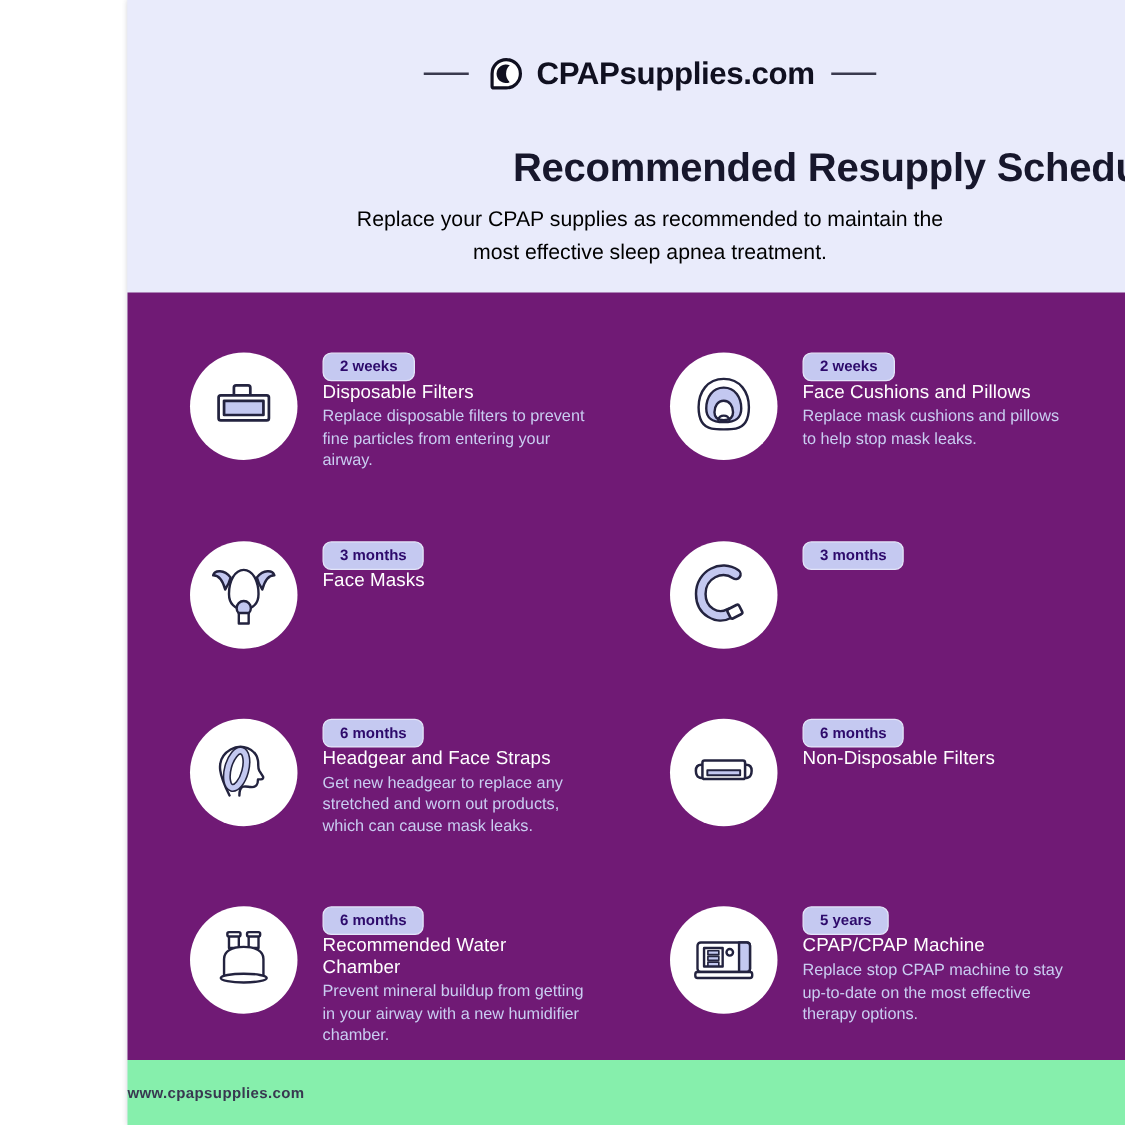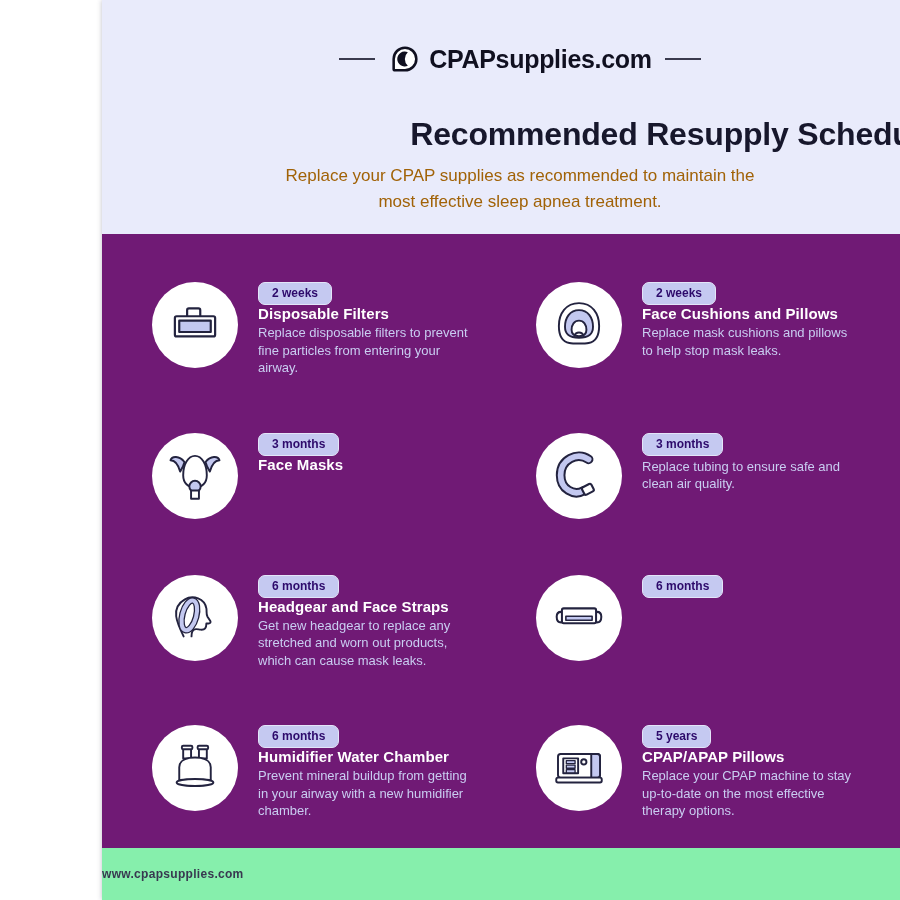--- a/index.html
+++ b/index.html
@@ -10,36 +10,36 @@
     background: #E9EBFB; box-shadow: 0 0 5px rgba(40,40,70,0.30);
     display: flex; flex-direction: column;
   }
   
   .header { height: 234px; padding-top: 42px; background: #E9EBFB; }
   .logo-row { display: flex; align-items: center; justify-content: center; gap: 13px; }
   .logo-line { width: 36px; height: 2px; background: #3a3a4e; }
   .logo-group { display: flex; align-items: center; gap: 7px; }
   .logo-text { font-size: 25px; font-weight: bold; color: #101020; letter-spacing: -0.3px; }
   .page-title { margin-top: 40px; text-align: right; font-size: 32px; font-weight: bold; color: #17172c; letter-spacing: -0.2px; }
-  .page-subtitle { margin: 10px auto 0; width: 480px; text-align: center; font-size: 17px; line-height: 26px; color: #a16207; }
+  .page-subtitle { margin: 10px auto 0; width: 480px; text-align: center; font-size: 17px; line-height: 26px; color: #000000; }
   
   .main { flex: 1; background: #701a75; padding: 48px 42px 0 50px; }
   .grid { display: grid; grid-template-columns: 1fr 1fr; column-gap: 24px; row-gap: 56px; }
   .item { display: flex; gap: 20px; align-items: flex-start; }
   .icon-circle {
     flex: 0 0 auto; width: 86px; height: 86px; border-radius: 50%;
     background: #ffffff; display: flex; align-items: center; justify-content: center;
   }
   .item-text { width: 212px; }
   .badge {
     display: inline-block; padding: 3px 13px 4px; border-radius: 7px;
     background: #C5C9F1; border: 1.5px solid #E3E5F9;
     font-size: 12px; font-weight: bold; color: #2D0A6B;
   }
-  .item-title { font-size: 15px; font-weight: bold; color: #ffffff; letter-spacing: 0.1px; }
+  .item-title { font-size: 15px; font-weight: normal; color: #ffffff; letter-spacing: 0.1px; }
   .item-desc { margin-top: 2px; font-size: 13px; line-height: 17.5px; color: #C9CDF1; }
   
   .footer { height: 52px; background: #86efac; display: flex; align-items: center; justify-content: flex-start; }
   .footer-url { font-size: 12px; font-weight: bold; color: #383850; letter-spacing: 0.3px; }
   svg { display: block; }
 </style>
 </head>
 <body>
 
 <div class="canvas">
@@ -116,21 +116,20 @@
         <div class="item">
           <div class="icon-circle">
             <svg width="56" height="56" viewBox="0 0 64 64" fill="none" stroke-linejoin="round" stroke-linecap="round">
               <path d="M43 13 C30 4 11 13 11 31 C11 47 26 55 37 49" stroke="#23233F" stroke-width="11"></path>
               <path d="M43 13 C30 4 11 13 11 31 C11 47 26 55 37 49" stroke="#C3C8F0" stroke-width="6.5"></path>
               <rect x="36" y="42.5" width="12" height="9.5" rx="2" transform="rotate(-27 42 47)" fill="#ffffff" stroke="#23233F" stroke-width="2.4"></rect>
             </svg>
           </div>
           <div class="item-text">
             <span class="badge">3 months</span>
-            <div class="item-desc">Replace tubing to ensure safe and clean air quality.</div>
           </div>
         </div>
 
         <div class="item">
           <div class="icon-circle">
             <svg width="56" height="56" viewBox="0 0 64 64" fill="none" stroke="#23233F" stroke-width="2.2" stroke-linejoin="round" stroke-linecap="round">
               <path d="M20 11 C30 5 43 10 45 21 C45.7 25 44.5 27.5 46.3 30.5 L49.5 35.5 C50.3 37 49.3 38.3 47.6 38.3 L45 38.3 C45 43 43.5 45.8 38.5 45.3 C35.5 45 33.5 44.3 31.5 45 C29 45.8 28 48.5 28 53 M20 11 C13 15 9.5 22 10.5 30 C11.5 38 15 45 19 53" fill="#ffffff"></path>
               <ellipse cx="25.5" cy="29" rx="8" ry="17.5" transform="rotate(15 25.5 29)" stroke="#23233F" stroke-width="7.5"></ellipse>
               <ellipse cx="25.5" cy="29" rx="8" ry="17.5" transform="rotate(15 25.5 29)" stroke="#C3C8F0" stroke-width="4.6"></ellipse>
             </svg>
@@ -146,58 +145,59 @@
           <div class="icon-circle">
             <svg width="56" height="56" viewBox="0 0 64 64" fill="none" stroke="#23233F" stroke-width="2.3" stroke-linejoin="round" stroke-linecap="round">
               <path d="M11.5 25 C7.5 25 6.5 28 6.5 30.5 C6.5 33 7.5 37 11.5 37"></path>
               <path d="M52.5 25 C56.5 25 57.5 28 57.5 30.5 C57.5 33 56.5 37 52.5 37"></path>
               <rect x="12.5" y="21" width="39" height="17" rx="2" fill="#ffffff"></rect>
               <rect x="17" y="30" width="30" height="4.5" fill="#C3C8F0" stroke-width="1.8"></rect>
             </svg>
           </div>
           <div class="item-text">
             <span class="badge">6 months</span>
+            <div class="item-title">Non-Disposable Filters</div>
           </div>
         </div>
 
         <div class="item">
           <div class="icon-circle">
             <svg width="56" height="56" viewBox="0 0 64 64" fill="none" stroke="#23233F" stroke-width="2.2" stroke-linejoin="round" stroke-linecap="round">
               <rect x="18.5" y="9" width="9" height="12" fill="#ffffff"></rect>
               <rect x="36.5" y="9" width="9" height="12" fill="#ffffff"></rect>
               <rect x="17" y="6.5" width="12" height="4" rx="1.5" fill="#ffffff"></rect>
               <rect x="35" y="6.5" width="12" height="4" rx="1.5" fill="#ffffff"></rect>
               <path d="M14 31 C14 24 21 20 32 20 C43 20 50 24 50 31 L50 47 L14 47 Z" fill="#ffffff"></path>
               <ellipse cx="32" cy="48.5" rx="21" ry="4" fill="#ffffff"></ellipse>
             </svg>
           </div>
           <div class="item-text">
             <span class="badge">6 months</span>
-            <div class="item-title">Humidifier Water Chamber</div>
+            <div class="item-title">Recommended Water Chamber</div>
             <div class="item-desc">Prevent mineral buildup from getting in your airway with a new humidifier chamber.</div>
           </div>
         </div>
 
         <div class="item">
           <div class="icon-circle">
             <svg width="56" height="56" viewBox="0 0 64 64" fill="none" stroke="#23233F" stroke-width="2.2" stroke-linejoin="round" stroke-linecap="round">
               <rect x="8" y="16" width="48" height="27" rx="3" fill="#ffffff"></rect>
               <path d="M46 16 L53 16 C54.7 16 56 17.3 56 19 L56 40 C56 41.7 54.7 43 53 43 L46 43 Z" fill="#C3C8F0"></path>
               <rect x="14" y="21" width="17" height="17" fill="#ffffff"></rect>
               <rect x="17.5" y="23.5" width="10" height="3.6" fill="#C3C8F0" stroke-width="1.5"></rect>
               <rect x="17.5" y="28.7" width="10" height="3.6" fill="#C3C8F0" stroke-width="1.5"></rect>
               <rect x="17.5" y="33.9" width="10" height="3.6" fill="#C3C8F0" stroke-width="1.5"></rect>
               <circle cx="37.5" cy="25" r="3" fill="#ffffff"></circle>
               <rect x="6" y="43" width="52" height="5.5" rx="2" fill="#ffffff"></rect>
             </svg>
           </div>
           <div class="item-text">
             <span class="badge">5 years</span>
-            <div class="item-title">CPAP/APAP Pillows</div>
-            <div class="item-desc">Replace your CPAP machine to stay up-to-date on the most effective therapy options.</div>
+            <div class="item-title">CPAP/CPAP Machine</div>
+            <div class="item-desc">Replace stop CPAP machine to stay up-to-date on the most effective therapy options.</div>
           </div>
         </div>
 
       </div>
     </div>
 
     <div class="footer">
       <span class="footer-url">www.cpapsupplies.com</span>
     </div>
 

